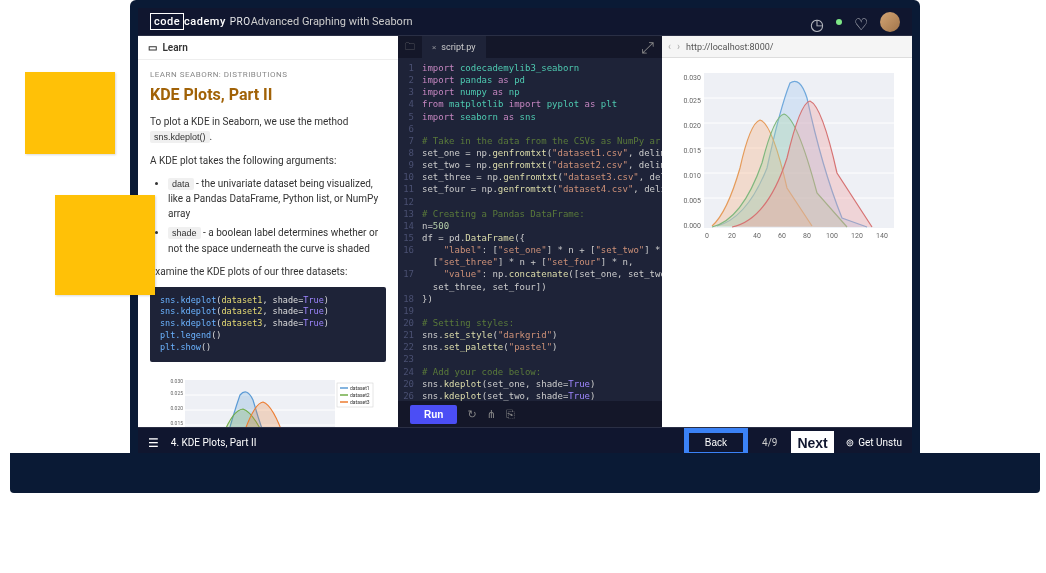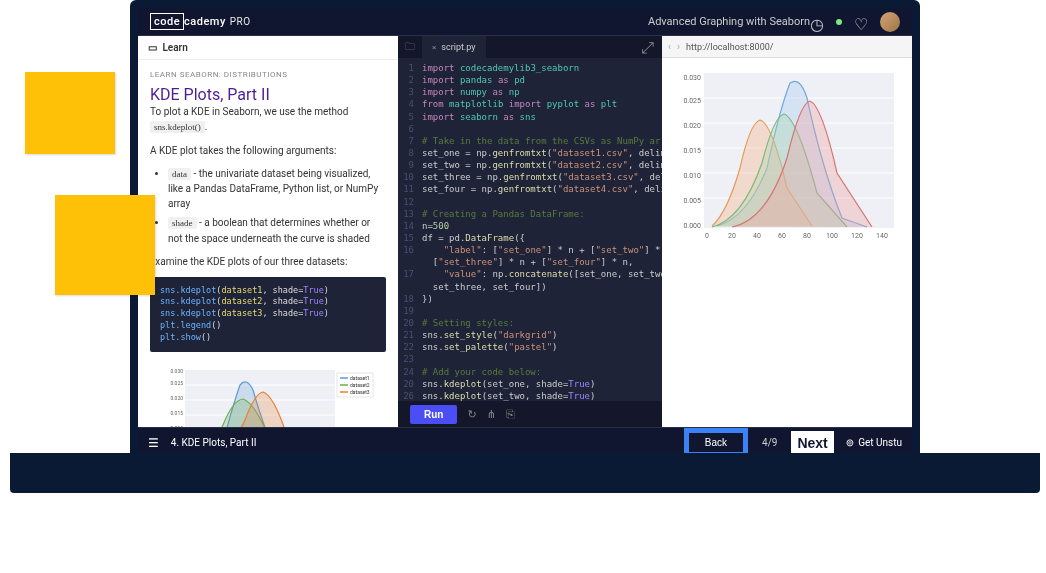--- a/index.html
+++ b/index.html
@@ -5,33 +5,33 @@
 *{box-sizing:border-box;margin:0;padding:0;}
 body{font-family:-apple-system,BlinkMacSystemFont,"Segoe UI",Roboto,sans-serif;background:#fff;width:1046px;height:573px;overflow:hidden;position:relative;}
 .laptop{position:absolute;top:0;left:130px;width:790px;height:465px;background:#0a1a35;border-radius:6px;padding:8px;}
 .laptop-base{position:absolute;top:465px;left:10px;width:1030px;height:28px;background:#0a1a35;border-radius:0 0 4px 4px;}
 .laptop-base::before{content:"";position:absolute;top:-12px;left:0;width:1030px;height:12px;background:#0a1a35;}
 .screen{width:100%;height:100%;background:#10162f;display:flex;flex-direction:column;overflow:hidden;}
 .topbar{height:28px;background:#10162f;display:flex;align-items:center;padding:0 12px;border-bottom:1px solid #2a2f45;color:#fff;}
 .logo{font-size:11px;font-weight:500;letter-spacing:0.5px;}
 .logo .box{border:1px solid #fff;padding:1px 3px;margin-right:0;}
 .logo .pro{margin-left:4px;font-weight:400;opacity:0.9;font-size:10px;}
-.course-title{flex:1;text-align:right;font-size:11px;color:#ccc;}
+.course-title{flex:1;text-align:left;font-size:11px;color:#ccc;}
 .top-icons{display:flex;gap:12px;align-items:center;}
 .top-icon{width:14px;height:14px;opacity:0.7;cursor:pointer;}
 .dot-green{width:6px;height:6px;background:#7ee787;border-radius:50%;}
 .avatar{width:20px;height:20px;border-radius:50%;background:linear-gradient(135deg,#d4a574,#a0744a);}
 .main{flex:1;display:flex;overflow:hidden;}
 .learn-panel{width:260px;background:#fff;overflow-y:auto;font-size:10px;color:#333;}
 .learn-header{padding:6px 10px;border-bottom:1px solid #eee;display:flex;align-items:center;gap:5px;font-weight:600;font-size:10px;}
 .learn-body{padding:10px 12px;}
 .breadcrumb{font-size:8px;color:#888;letter-spacing:0.5px;text-transform:uppercase;margin-bottom:6px;}
-.lesson-title{font-size:16px;font-weight:400;color:#4c1d95;}
+.lesson-title{font-size:16px;font-weight:700;margin-bottom:10px;color:#a16207;}
 .learn-body p{font-size:10px;line-height:1.5;margin-bottom:8px;}
-.inline-code{background:#f0f0f0;padding:1px 4px;border-radius:2px;font-family:Liberation Serif, serif;font-size:9px;}
+.inline-code{background:#f0f0f0;padding:1px 4px;border-radius:2px;font-family:Liberation Sans, sans-serif;font-size:9px;}
 .learn-body ul{margin-left:18px;margin-bottom:8px;}
 .learn-body li{font-size:10px;line-height:1.5;margin-bottom:4px;}
 .codeblock{background:#1e2338;color:#ddd;padding:8px 10px;font-family:Menlo,Consolas,monospace;font-size:8.5px;line-height:1.4;border-radius:2px;margin-bottom:8px;white-space:pre;overflow-x:hidden;}
 .cb-fn{color:#6bb3ff;}
 .cb-arg{color:#e6db74;}
 .cb-kw{color:#9e86ff;}
 .learn-chart{padding:5px;}
 .editor-panel{flex:1;background:#1e2338;display:flex;flex-direction:column;min-width:0;}
 .editor-tabs{height:22px;background:#141729;display:flex;align-items:stretch;}
 .folder-icon{width:24px;display:flex;align-items:center;justify-content:center;color:#888;font-size:10px;}
@@ -96,21 +96,21 @@
     <span>▭</span>
     <span>Learn</span>
   </div>
   <div class="learn-body">
     <div class="breadcrumb">LEARN SEABORN: DISTRIBUTIONS</div>
     <h2 class="lesson-title">KDE Plots, Part II</h2>
     <p><span>To plot a KDE in Seaborn, we use the method </span><code class="inline-code">sns.kdeplot()</code><span>.</span></p>
     <p>A KDE plot takes the following arguments:</p>
     <ul>
       <li><code class="inline-code">data</code><span> - the univariate dataset being visualized, like a Pandas DataFrame, Python list, or NumPy array</span></li>
-      <li><code class="inline-code">shade</code><span> - a boolean that determines whether or not the space underneath the curve is shaded</span></li>
+      <li><code class="inline-code">shade</code><span> - a boolean label determines whether or not the space underneath the curve is shaded</span></li>
     </ul>
     <p>examine the KDE plots of our three datasets:</p>
     <div class="codeblock"><span class="cb-fn">sns.kdeplot</span>(<span class="cb-arg">dataset1</span>, shade=<span class="cb-kw">True</span>)
 <span class="cb-fn">sns.kdeplot</span>(<span class="cb-arg">dataset2</span>, shade=<span class="cb-kw">True</span>)
 <span class="cb-fn">sns.kdeplot</span>(<span class="cb-arg">dataset3</span>, shade=<span class="cb-kw">True</span>)
 <span class="cb-fn">plt.legend</span>()
 <span class="cb-fn">plt.show</span>()</div>
     <div class="learn-chart">
       <svg width="220" height="110" viewBox="0 0 220 110">
         <rect x="30" y="5" width="150" height="90" fill="#eef0f5"></rect>

